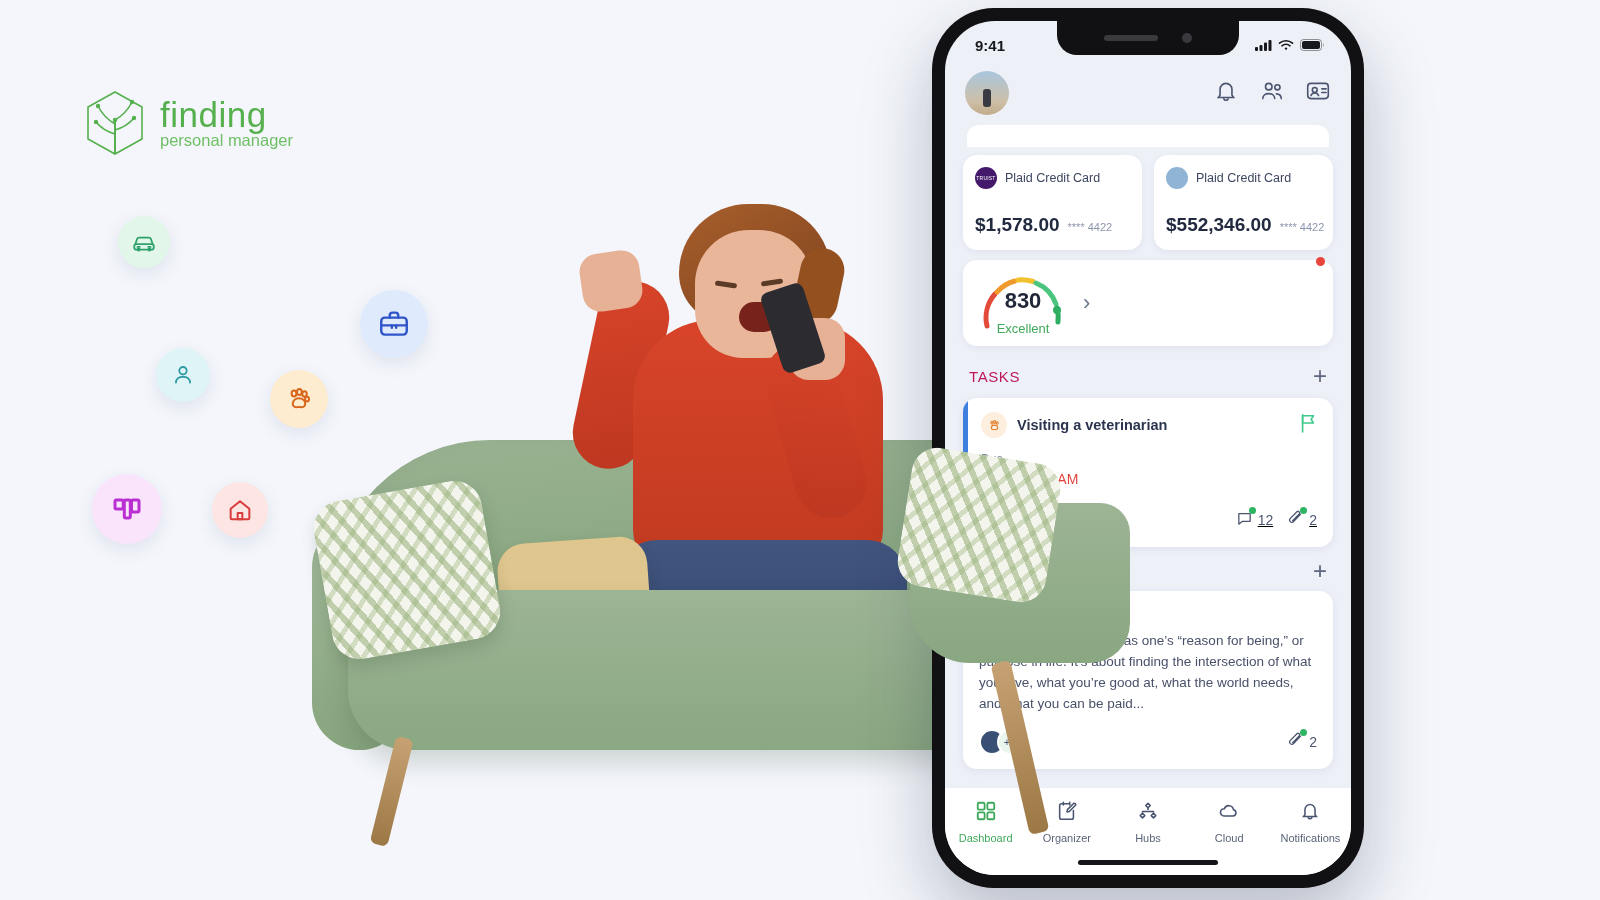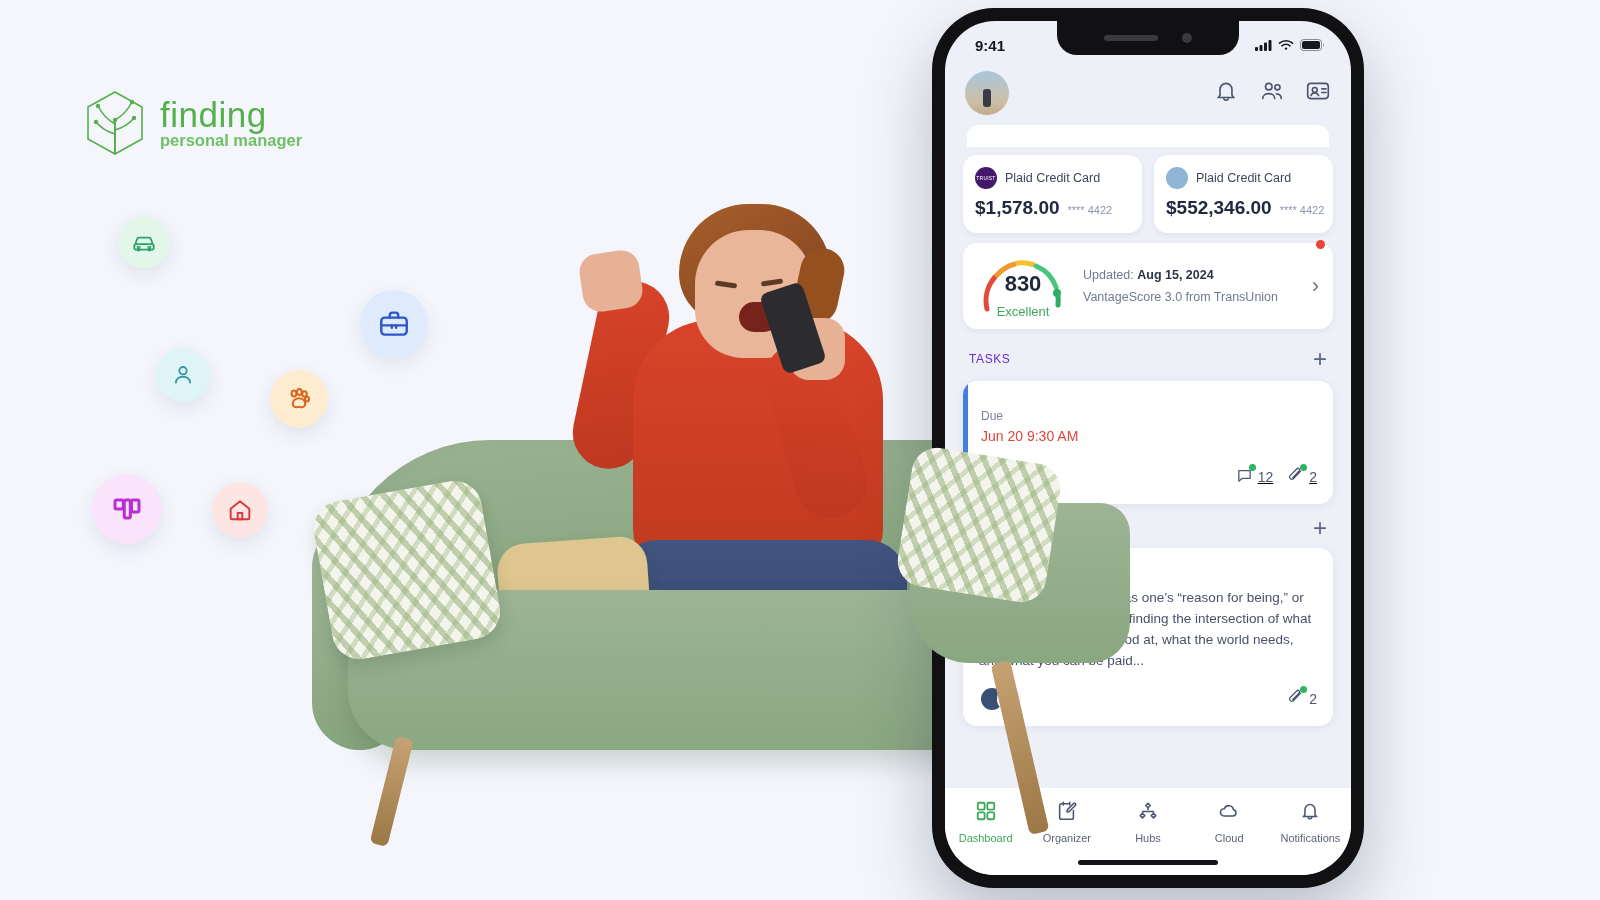--- a/index.html
+++ b/index.html
@@ -9,21 +9,21 @@
     font-family: "Liberation Sans", sans-serif;
     background: #f4f6fb;
   }
   .stage { position: relative; width: 1600px; height: 900px; overflow: hidden; background: #f4f6fb; }
 
   
   .brand { position: absolute; left: 84px; top: 90px; display: flex; align-items: center; gap: 14px; }
   .brand-mark { width: 62px; height: 66px; flex: 0 0 auto; }
   .brand-text { display: flex; flex-direction: column; }
   .brand-name { font-size: 35px; color: #55b04d; letter-spacing: .5px; line-height: 1; font-weight: 400; }
-  .brand-tag { font-size: 16.5px; color: #6fbf66; margin-top: 0; line-height: 1; font-weight: 700; }
+  .brand-tag { font-size: 16.5px; color: #6fbf66; margin-top: 0; line-height: 1; font-weight: 400; }
 
   
   .headline { position: absolute; left: 338px; top: 92px; width: 620px;
     font-size: 58px; font-weight: bold; line-height: 1.12; color: #2b3350; letter-spacing: -.5px; }
   .headline .hl-green { color: #46a63f; }
 
   
   .bubble { position: absolute; border-radius: 50%; display: flex; align-items: center; justify-content: center;
     box-shadow: 0 6px 18px rgba(40,60,110,.10); }
   .bubble svg { display: block; }
@@ -117,39 +117,39 @@
 
   .cards-row { display: flex; gap: 12px; margin-top: 8px; }
   .acct-card { flex: 1; background: #fff; border-radius: 14px; padding: 12px 12px 14px 12px;
     box-shadow: 0 2px 6px rgba(40,55,100,.07); min-width: 0; }
   .acct-top { display: flex; align-items: center; gap: 8px; }
   .acct-logo { width: 22px; height: 22px; border-radius: 50%; flex: 0 0 auto; display:flex; align-items:center; justify-content:center;
     font-size: 5px; color: #fff; letter-spacing: .2px; }
   .acct-logo.purple { background: #44196b; }
   .acct-logo.blue { background: #8fb4d4; }
   .acct-name { font-size: 12.5px; color: #3d4660; white-space: nowrap; }
-  .acct-bottom { display: flex; align-items: baseline; gap: 8px; margin-top: 8px; }
+  .acct-bottom { display: flex; align-items: baseline; gap: 8px; margin-top: 25px; }
   .acct-amt { font-size: 19px; font-weight: bold; color: #222a40; white-space: nowrap; }
   .acct-mask { font-size: 11px; color: #8d95ac; white-space: nowrap; }
 
   .score-card { margin-top: 10px; background: #fff; border-radius: 14px; padding: 12px 14px;
     display: flex; align-items: center; gap: 14px; box-shadow: 0 2px 6px rgba(40,55,100,.07); position: relative; }
   .gauge { position: relative; width: 92px; height: 62px; flex: 0 0 auto; }
   .gauge .num { position: absolute; left: 0; right: 0; top: 16px; text-align: center; font-size: 22px; font-weight: bold; color: #1f2738; }
   .gauge .lab { position: absolute; left: 0; right: 0; bottom: -2px; text-align: center; font-size: 13px; color: #3fa85a; }
   .score-info { flex: 1; min-width: 0; }
   .score-line1 { font-size: 12.5px; color: #707a92; }
   .score-line1 b { color: #2c344a; }
   .score-line2 { font-size: 12.5px; color: #707a92; margin-top: 8px; }
   .score-chev { color: #6e7790; font-size: 22px; line-height: 1; }
   .red-dot { position: absolute; right: 8px; top: -3px; width: 9px; height: 9px; background: #e8453c; border-radius: 50%; }
 
   .section-head { display: flex; align-items: center; justify-content: space-between;
     padding: 18px 24px 10px 24px; }
-  .section-title { font-size: 12px; color: #6d28d9; letter-spacing: .6px; }
+  .section-title { font-size: 15px; color: #be185d; letter-spacing: .6px; }
   .plus { color: #5d6680; font-size: 24px; line-height: 1; font-weight: 300; }
 
   .task-card { position: relative; margin: 0 18px; background: #fff; border-radius: 14px;
     padding: 14px 16px 14px 18px; box-shadow: 0 2px 8px rgba(40,55,100,.08); overflow: hidden; }
   .task-card::before { content: ''; position: absolute; left: 0; top: 0; bottom: 0; width: 5px; background: #3f7fe0; }
   .task-top { display: flex; align-items: center; gap: 10px; }
   .task-ic { width: 26px; height: 26px; border-radius: 50%; background: #fdeedd; display: flex; align-items: center; justify-content: center; flex: 0 0 auto; }
   .task-title { font-size: 14.5px; font-weight: bold; color: #2c3450; flex: 1; }
   .task-due-lab { font-size: 12px; color: #7b8398; margin-top: 14px; }
   .task-due-val { font-size: 14px; color: #e0453c; margin-top: 5px; }
@@ -394,34 +394,47 @@
               <path d="M10 54 A36 36 0 0 1 18 22" stroke="#e24a3a"></path>
               <path d="M20 20 A36 36 0 0 1 38 9" stroke="#f09a2e"></path>
               <path d="M41 8 A36 36 0 0 1 56 9.5" stroke="#f2c12e"></path>
               <path d="M59 11 A36 36 0 0 1 79 32" stroke="#4bc47e"></path>
               <path d="M80 36 A36 36 0 0 1 81 50" stroke="#2fae63"></path>
               <circle cx="80" cy="38" r="4" fill="#2fae63" stroke="none"></circle>
             </svg>
             <div class="num">830</div>
             <div class="lab">Excellent</div>
           </div>
-          <div class="score-info">
-            <div class="score-line1"><span>Updated:</span> <b>Aug 15, 2024</b></div>
-            <div class="score-line2">VantageScore 3.0 from TransUnion</div>
-          </div>
           <div class="score-chev">›</div>
         </div>
       </div>
 
       <div class="section-head">
         <div class="section-title">TASKS</div>
         <div class="plus">+</div>
       </div>
 
       <div class="task-card">
+        <div class="task-top">
+          <div class="task-ic">
+            <svg width="15" height="15" viewBox="0 0 24 24" fill="none" stroke="#e2802f" stroke-width="1.8">
+              <ellipse cx="8" cy="7.6" rx="1.7" ry="2.2"></ellipse>
+                <ellipse cx="12.3" cy="6.3" rx="1.7" ry="2.2"></ellipse>
+              <ellipse cx="16.4" cy="8" rx="1.6" ry="2"></ellipse>
+              <path d="M12 11.3c3 0 5 2.3 5 4.4 0 2-1.8 3.2-3.6 2.8-.9-.2-1.9-.2-2.8 0-1.8.4-3.6-.8-3.6-2.8 0-2.1 2-4.4 5-4.4z"></path>
+            </svg>
+          </div>
+          <div class="task-title">Visiting a veterinarian</div>
+          <span>
+            <svg width="18" height="20" viewBox="0 0 20 22" fill="none" stroke="#3fc98b" stroke-width="1.8" stroke-linecap="round" stroke-linejoin="round">
+                <path d="M4 2v19"></path>
+                <path d="M4 3h12l-2.5 4L16 11H4z"></path>
+              </svg>
+          </span>
+        </div>
         <div class="task-due-lab">Due</div>
         <div class="task-due-val">Jun 20 9:30 AM</div>
         <div class="task-foot">
           <div class="add-person">
             <svg width="13" height="13" viewBox="0 0 24 24" fill="none" stroke="#7b8398" stroke-width="2" stroke-linecap="round">
                 <circle cx="10" cy="8" r="3"></circle>
                 <path d="M4.5 18c0-2.9 2.4-4.4 5.5-4.4"></path>
                 <path d="M17 12.5v5 M14.5 15h5"></path>
               </svg>
           </div>

